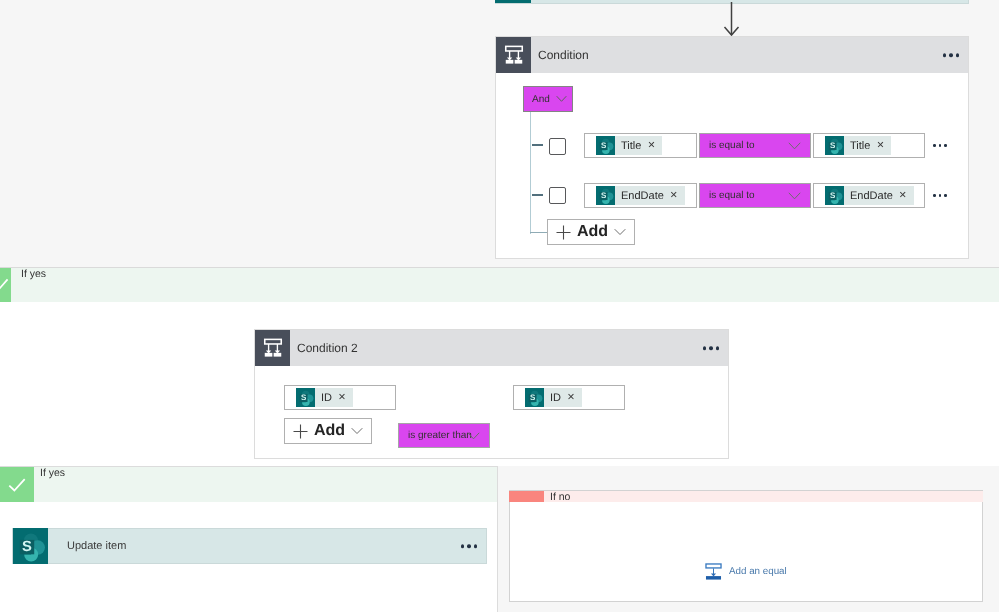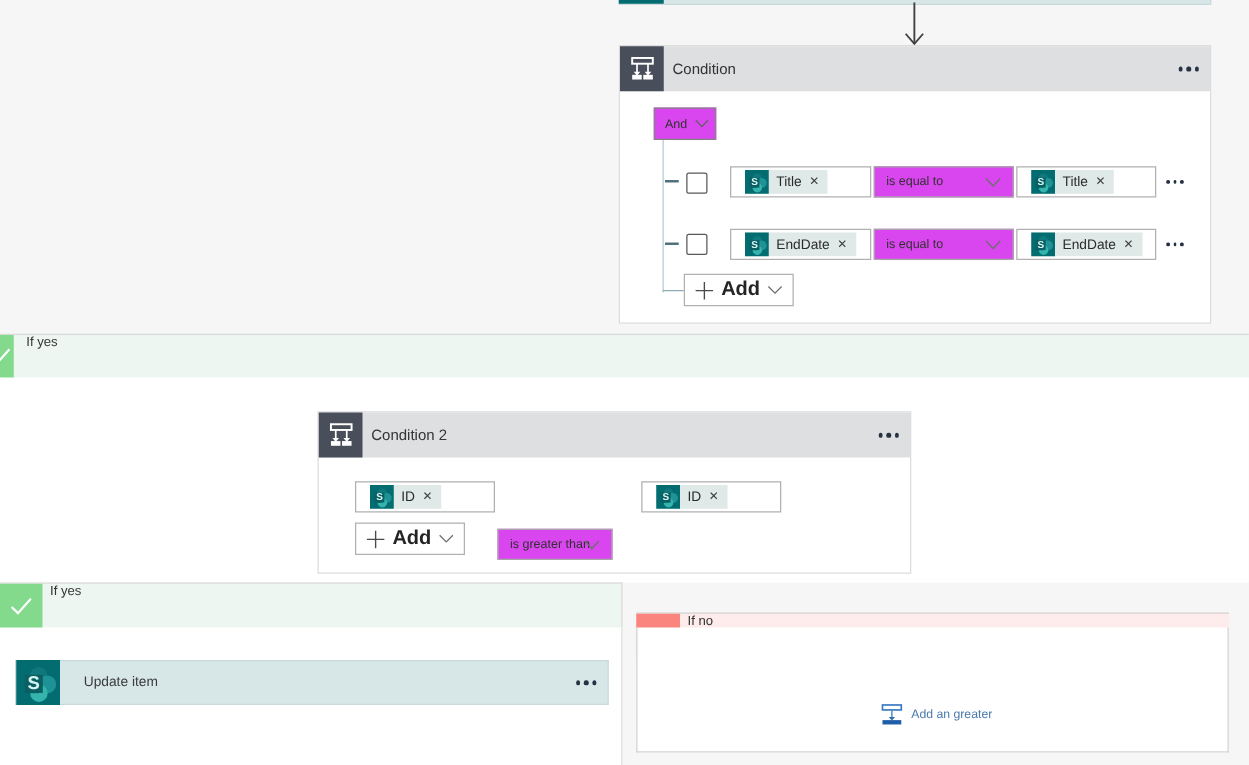--- a/index.html
+++ b/index.html
@@ -302,16 +302,16 @@
 
   <div class="abs" style="left:509px;top:502px;width:474px;height:100px;background:#fff;border:1px solid #d2d2d2;border-top:none;box-sizing:border-box;"></div>
 
   <div class="addaction" style="left:704px;top:562px;">
     <svg width="19" height="19" viewBox="0 0 24 24">
       <rect x="2.5" y="2.5" width="19" height="5" fill="none" stroke="#3a7ac0" stroke-width="1.7"></rect>
       <path d="M12 8 L12 16" stroke="#3a7ac0" stroke-width="1.3"></path>
       <path d="M8.8 14.6 L12 18.2 L15.2 14.6 Z" fill="#2f6db4"></path>
       <rect x="2.5" y="17.8" width="19" height="4.4" fill="#1f5fa9"></rect>
     </svg>
-    <span class="lbl">Add an greater</span>
+    <span class="lbl">Add an equal</span>
   </div>
 
 </div>
 
 </body></html>

